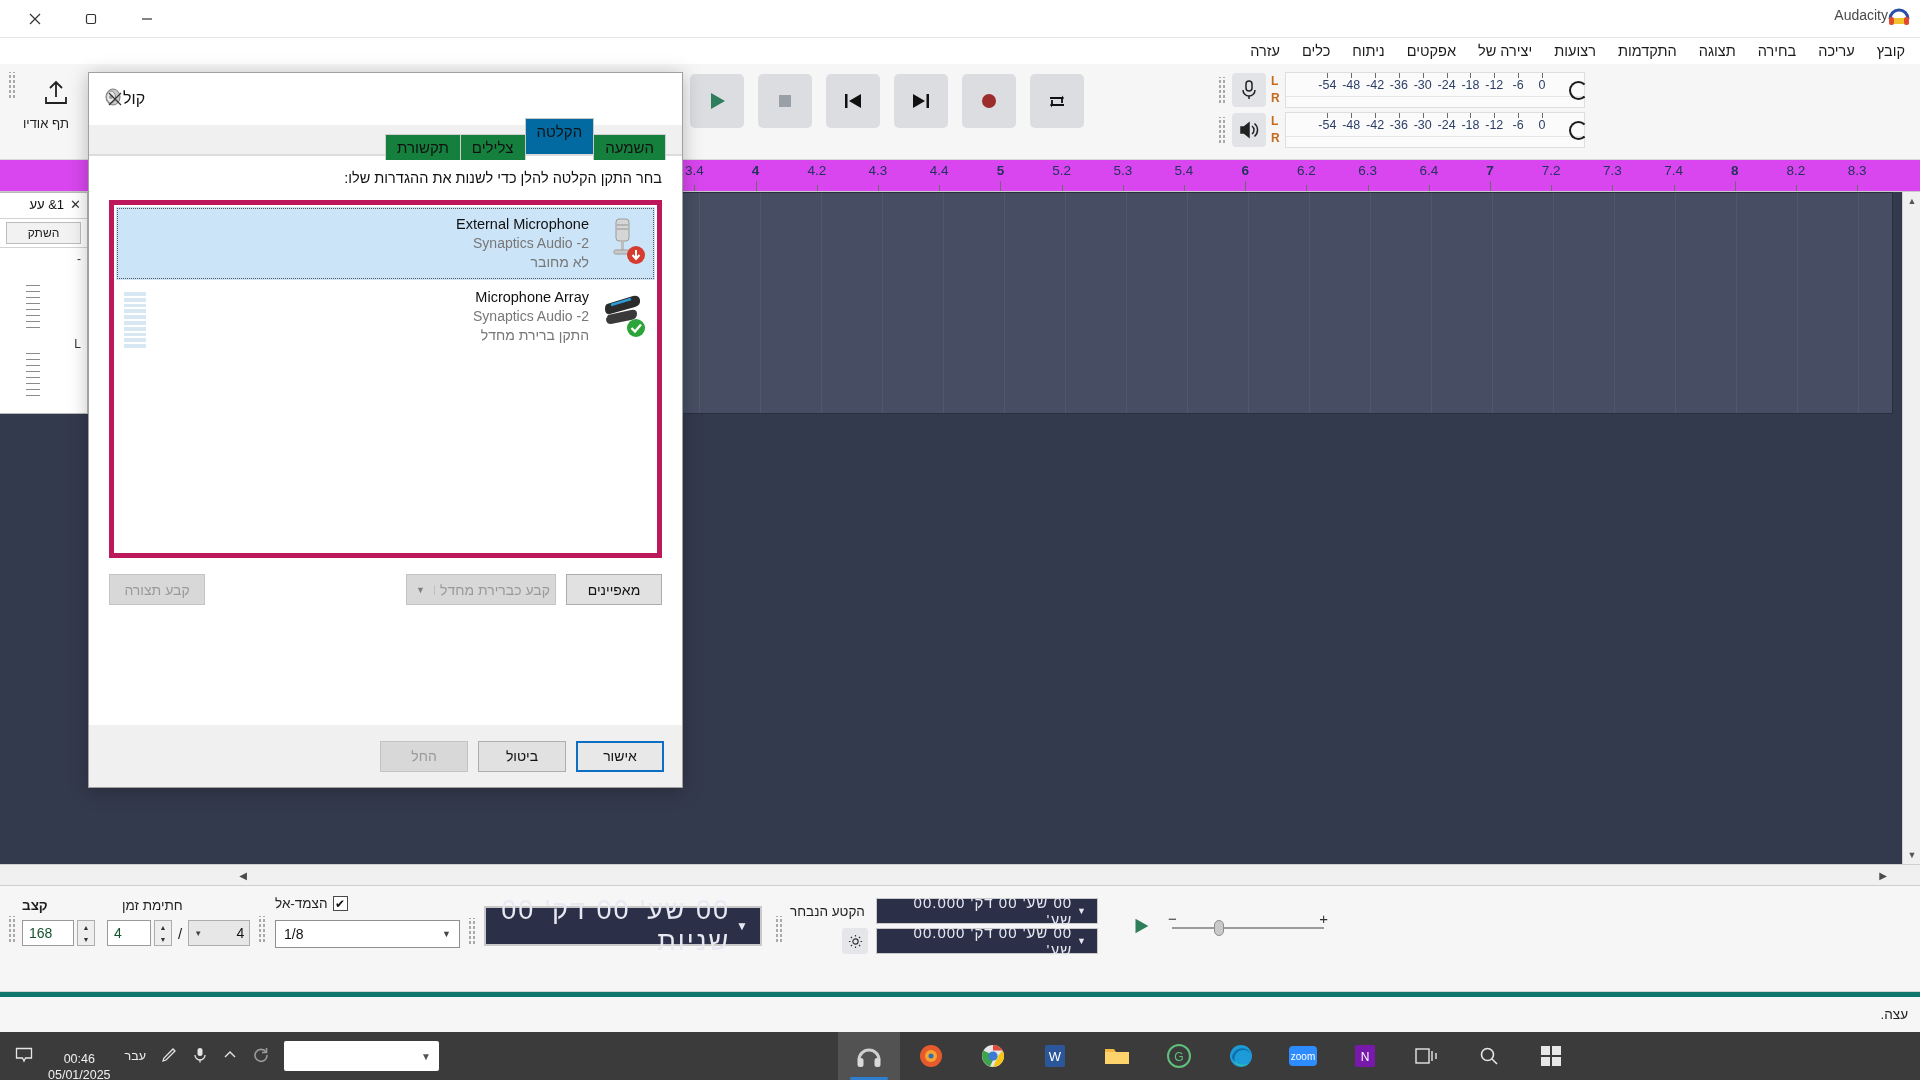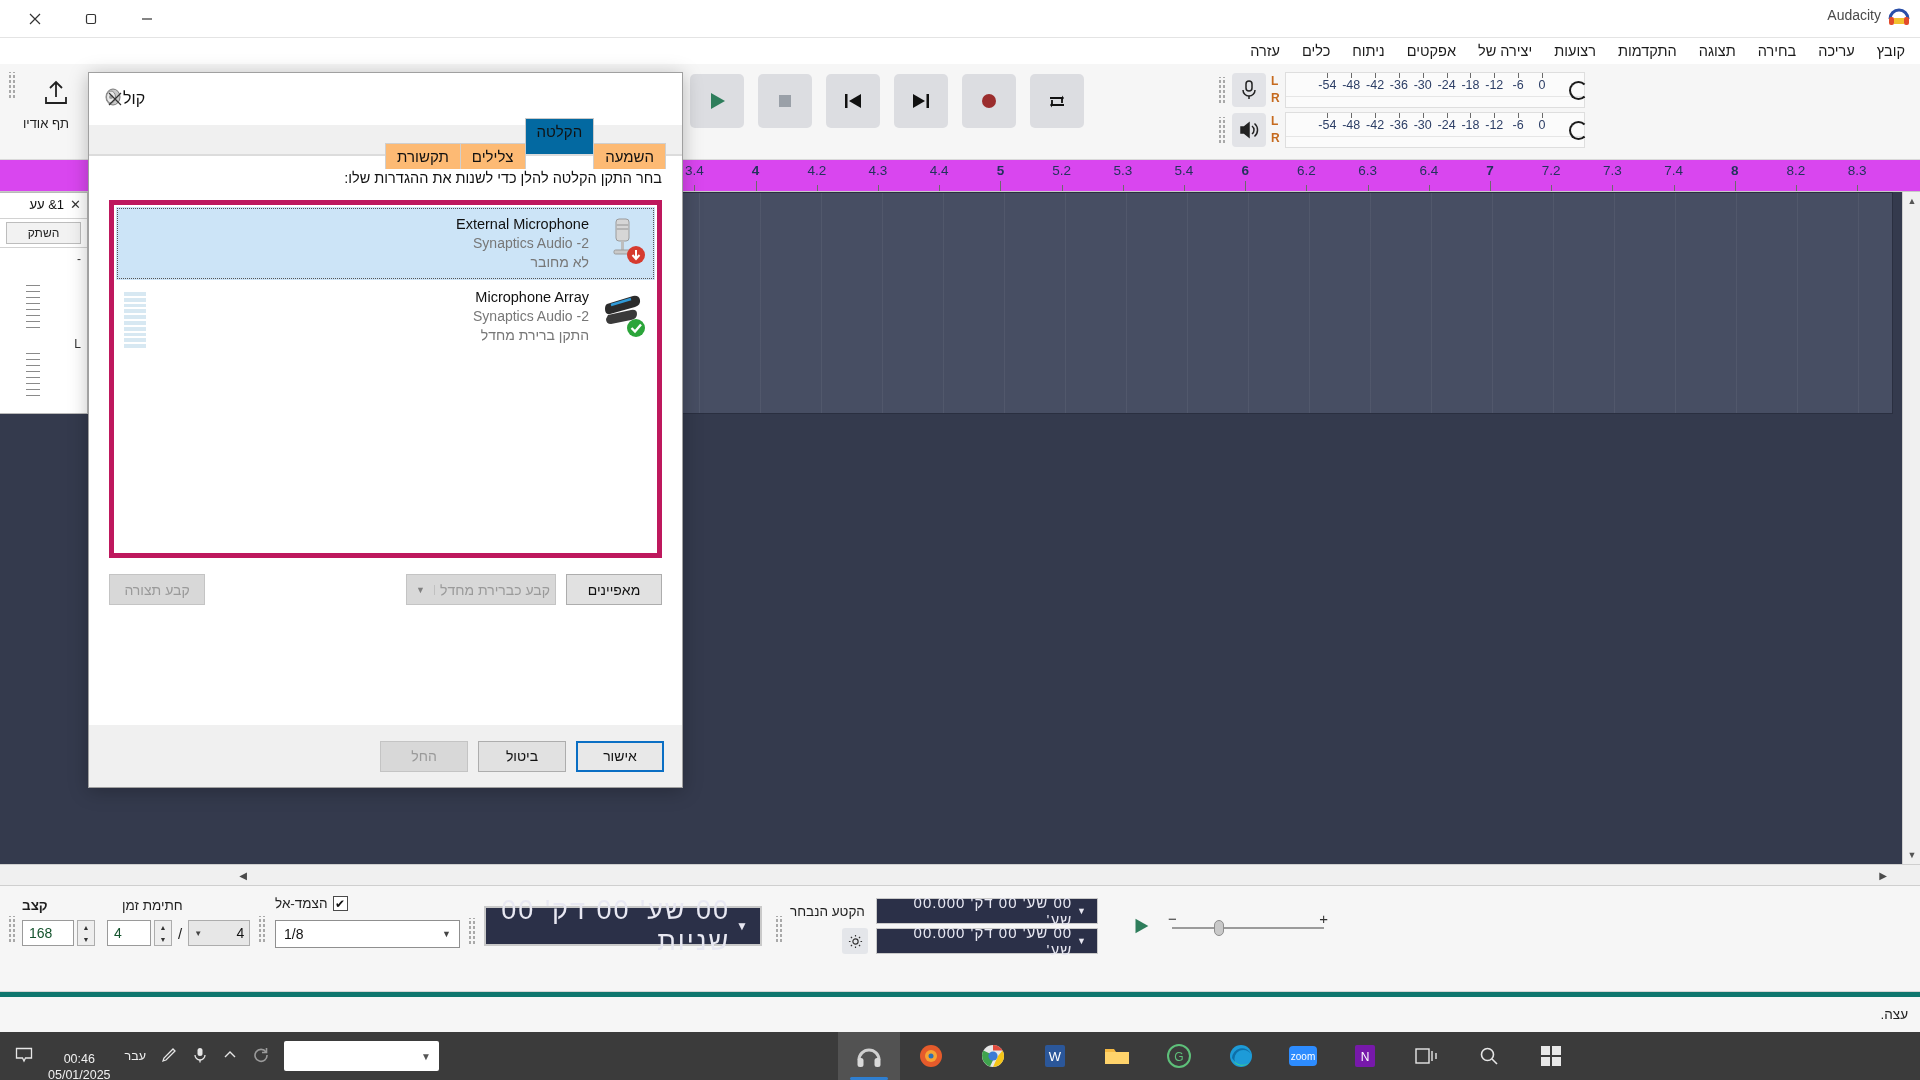--- a/index.html
+++ b/index.html
@@ -17,21 +17,21 @@
     background: #ffffff; border-bottom: 1px solid #e4e4e4;
   }
   .win-btn {
     position: absolute; top: 0; width: 58px; height: 38px;
     display: flex; align-items: center; justify-content: center;
     color: #333; font-size: 15px;
   }
   .win-btn svg { display: block; }
   .aud-brand {
     position: absolute; right: 10px; top: 5px;
-    display: flex; align-items: center; gap: 7px;
+    display: flex; align-items: center; 
     font-size: 14px; color: #4a4a4a;
   }
   .aud-logo {
     width: 22px; height: 20px; position: relative;
   }
 
   .aud-menubar {
     position: absolute; left: 0; top: 38px; width: 1920px; height: 26px;
     background: #ffffff; direction: rtl;
     display: flex; align-items: center; justify-content: flex-start;
@@ -249,23 +249,23 @@
     position: absolute; left: 10px; top: 10px; width: 32px; height: 32px;
     display: flex; align-items: center; justify-content: center;
     color: #333;
   }
   .dlg-tabs {
     direction: rtl; display: flex; align-items: flex-end; gap: 0;
     padding: 0 16px; height: 30px; background: #f0f0f0;
     border-bottom: 1px solid #dcdcdc;
   }
   .dtab {
-    font-size: 15px; color: #111; padding: 4px 11px; background: #fdba74;
+    font-size: 15px; color: #111; padding: 4px 11px; background: #15803d;
     border: 1px solid #cfcfcf; border-bottom: none; margin-left: -1px;
-    position: relative; top: 15px;
+    position: relative; top: 6px;
   }
   .dtab.active {
     background: #0369a1; border-color: #c9c9c9; z-index: 2;
     padding-bottom: 14px; top: 0;
   }
   .dlg-body {
     background: #ffffff; margin: 0; padding: 14px 20px 0 20px;
     height: 600px; direction: rtl; border-top: 1px solid #dcdcdc;
   }
   .dlg-prompt { font-size: 14.5px; color: #111; margin-bottom: 14px; text-align: right; }

